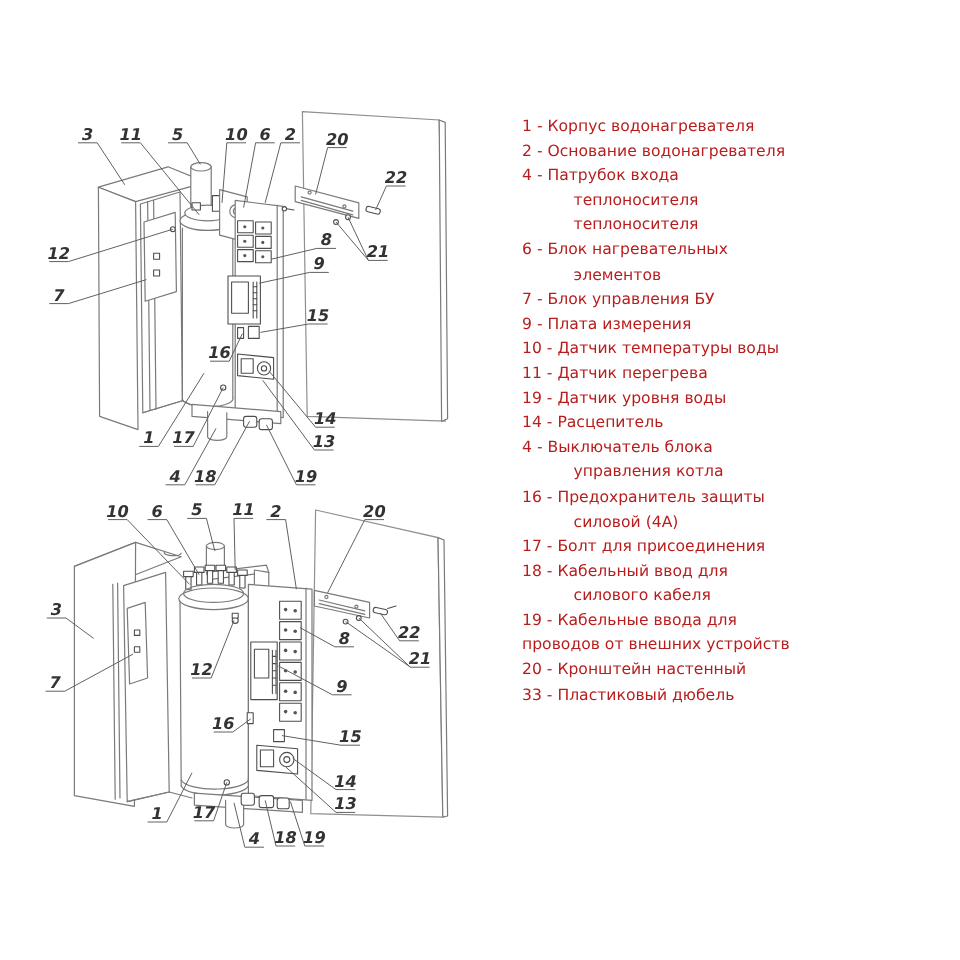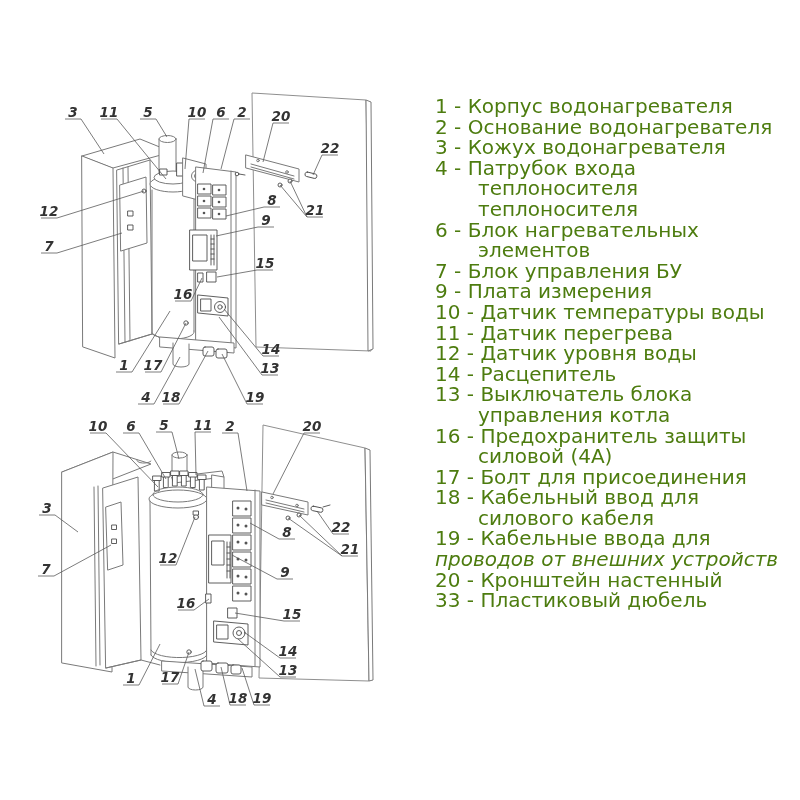--- a/index.html
+++ b/index.html
@@ -1,23 +1,23 @@
 <!DOCTYPE html>
 <html><head>
 <meta charset="utf-8">
 <style>
   html,body{margin:0;padding:0;background:#fff;}
   .page{position:relative;width:800px;height:800px;background:#fff;overflow:hidden;
         font-family:"DejaVu Sans",sans-serif;}
   
   .legend{position:absolute;left:435px;top:96px;width:354px;
-          font-size:20px;line-height:20.6px;color:#4d7c0f;}
+          font-size:13px;line-height:20.6px;color:#b91c1c;}
   .li{margin:0;}
   .l2{padding-left:43px;}
-  .l2.flush{padding-left:0;font-style:italic;}
+  .l2.flush{padding-left:0;}
   
   .fig{position:absolute;left:0;}
   .ln{fill:none;stroke:#7a7a7a;stroke-width:1;stroke-linejoin:round;stroke-linecap:round;}
   .lnf{fill:#ffffff;stroke:#7a7a7a;stroke-width:1;stroke-linejoin:round;}
   .dk{fill:none;stroke:#4d4d4d;stroke-width:0.9;}
   .dkf{fill:#ffffff;stroke:#4d4d4d;stroke-width:0.9;}
   .dks{fill:#555;stroke:none;}
   .brick{fill:#ffffff;stroke:#949494;stroke-width:0.8;}
   .wallline{fill:none;stroke:#8f8f8f;stroke-width:1;}
   .leader{stroke:#5a5a5a;stroke-width:0.8;fill:none;}
@@ -417,23 +417,20 @@
   </svg>
 
   <div class="legend">
       <div class="li">
         <div class="l1">1 - Корпус водонагревателя</div>
       </div>
       <div class="li">
         <div class="l1">2 - Основание водонагревателя</div>
       </div>
       <div class="li">
-        <div class="l1">3 - Кожух водонагревателя</div>
-      </div>
-      <div class="li">
         <div class="l1">4 - Патрубок входа</div>
         <div class="l2">теплоносителя</div>
       </div>
       <div class="li">
         <div class="l2">теплоносителя</div>
       </div>
       <div class="li">
         <div class="l1">6 - Блок нагревательных</div>
         <div class="l2">элементов</div>
       </div>
@@ -443,27 +440,27 @@
       <div class="li">
         <div class="l1">9 - Плата измерения</div>
       </div>
       <div class="li">
         <div class="l1">10 - Датчик температуры воды</div>
       </div>
       <div class="li">
         <div class="l1">11 - Датчик перегрева</div>
       </div>
       <div class="li">
-        <div class="l1">12 - Датчик уровня воды</div>
+        <div class="l1">19 - Датчик уровня воды</div>
       </div>
       <div class="li">
         <div class="l1">14 - Расцепитель</div>
       </div>
       <div class="li">
-        <div class="l1">13 - Выключатель блока</div>
+        <div class="l1">4 - Выключатель блока</div>
         <div class="l2">управления котла</div>
       </div>
       <div class="li">
         <div class="l1">16 - Предохранитель защиты</div>
         <div class="l2">силовой (4А)</div>
       </div>
       <div class="li">
         <div class="l1">17 - Болт для присоединения</div>
       </div>
       <div class="li">

